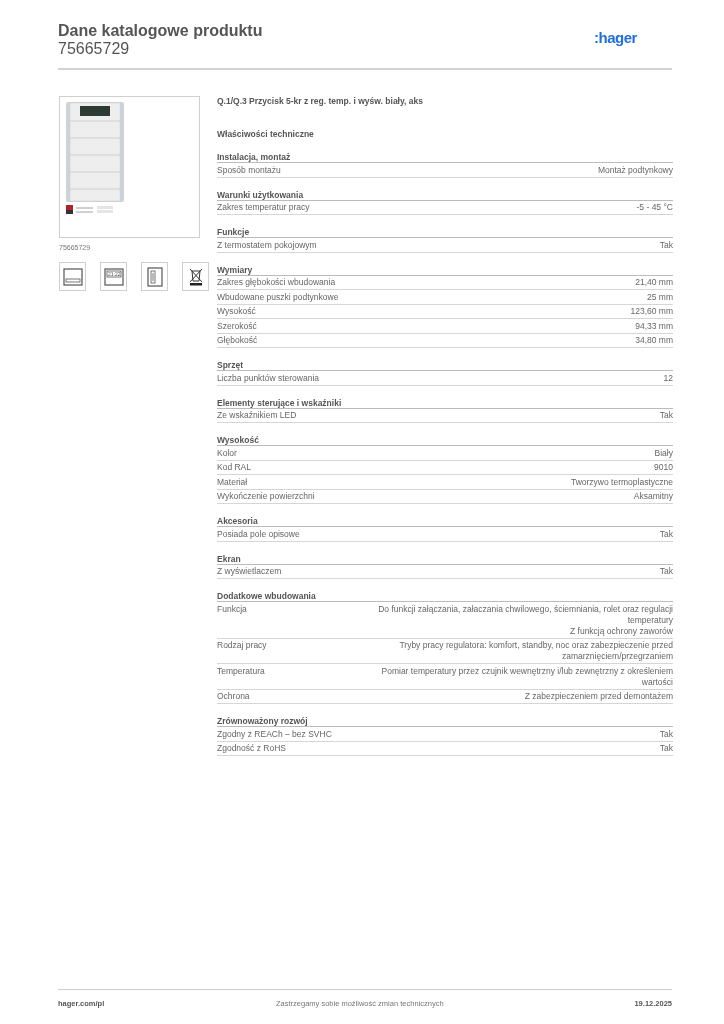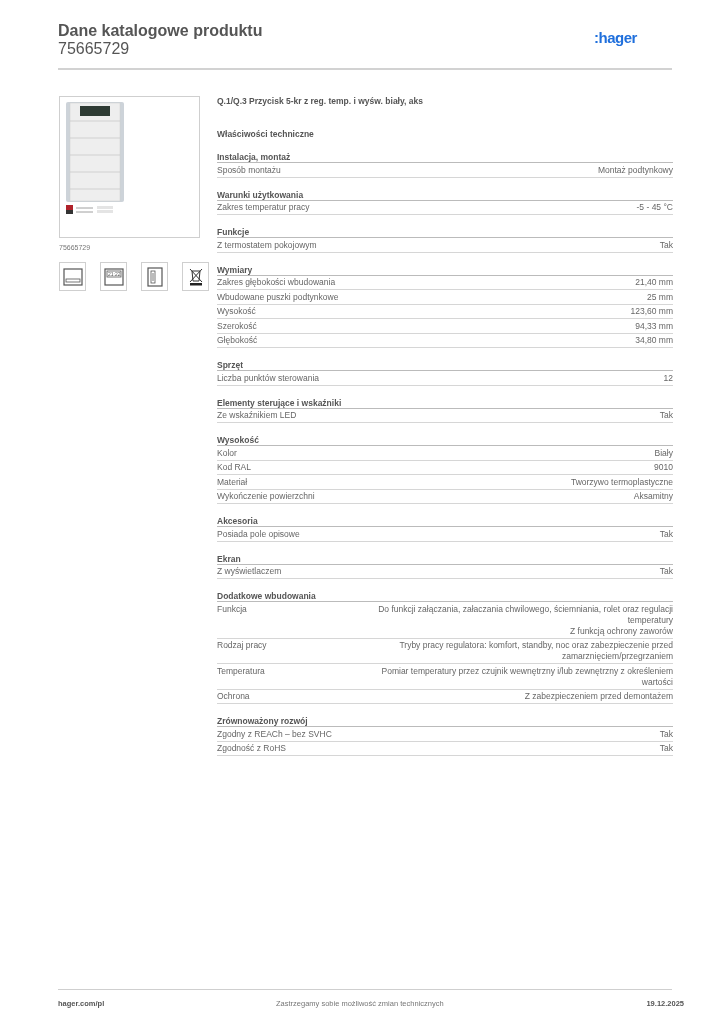--- a/index.html
+++ b/index.html
@@ -25,21 +25,21 @@
   .section { margin-top: 12px; }
   .section-head { font-size: 8.5px; font-weight: bold; color: #555; padding-bottom: 0; border-bottom: 1.5px solid #bbb; line-height: 10px; }
   .row { display: flex; justify-content: space-between; border-bottom: 1.5px solid #d6d6d6; font-size: 8.5px; color: #666; line-height: 11px; padding: 1.5px 0 1px 0; }
   .row .label { flex: 0 0 auto; }
   .row .value { text-align: right; }
   .row .value.multi { max-width: 320px; white-space: pre-line; }
 
   .footer-rule { position: absolute; left: 58px; right: 52px; top: 989px; height: 1px; background: #cfcfcf; }
   .footer-left { position: absolute; left: 58px; top: 999px; font-size: 7.5px; font-weight: bold; color: #555; }
   .footer-center { position: absolute; left: 276px; top: 999px; font-size: 7.5px; color: #777; }
-  .footer-right { position: absolute; right: 40px; top: 999px; font-size: 7.5px; font-weight: bold; color: #555; }
+  .footer-right { position: absolute; right: 52px; top: 999px; font-size: 7.5px; font-weight: bold; color: #555; }
 </style>
 </head>
 <body>
 
 <div class="header-title">Dane katalogowe produktu</div>
 <div class="header-sub">75665729</div>
 <div class="logo">:hager</div>
 <div class="header-rule"></div>
 
 <div class="product-frame">

